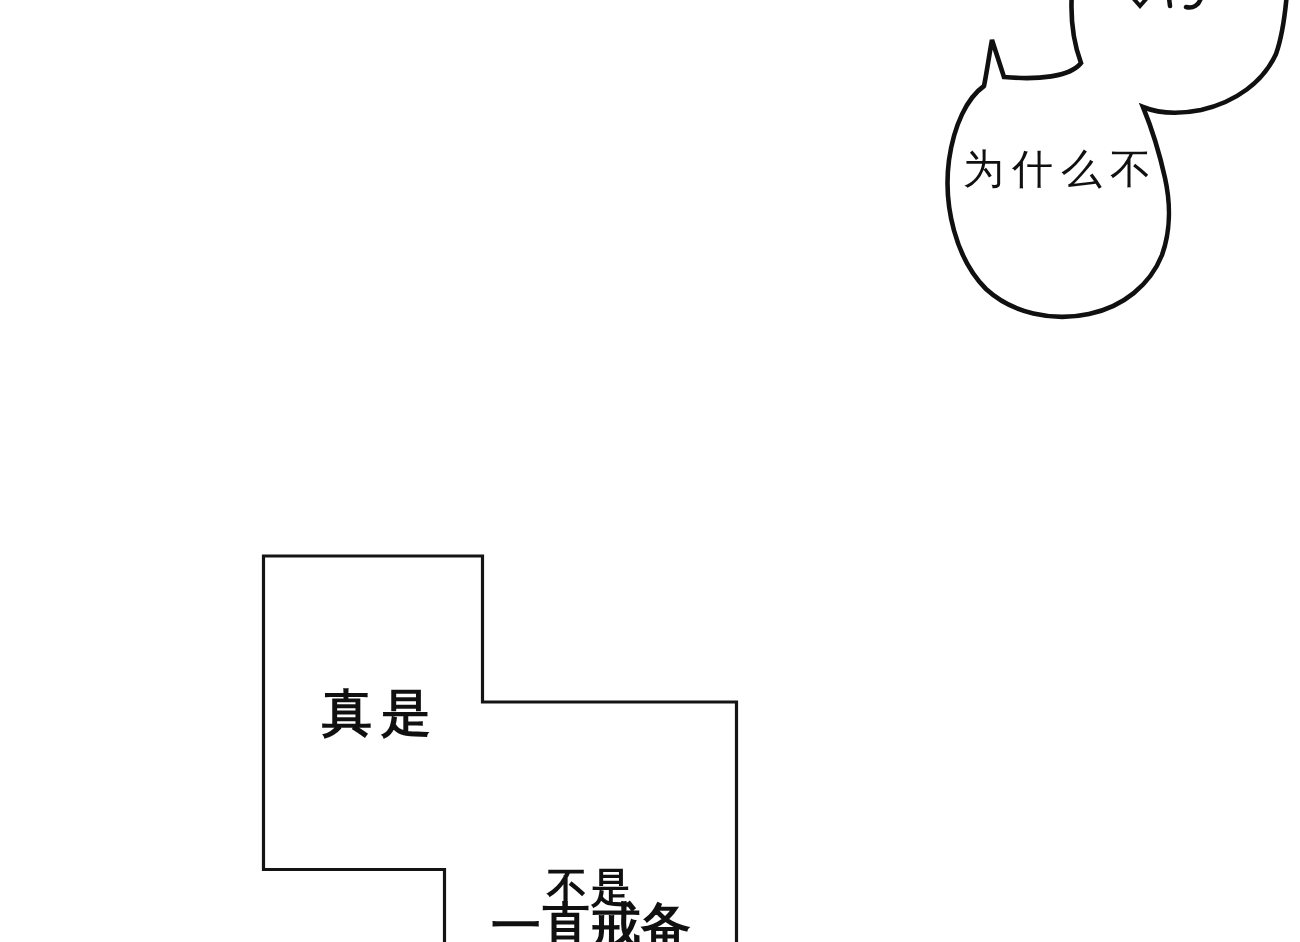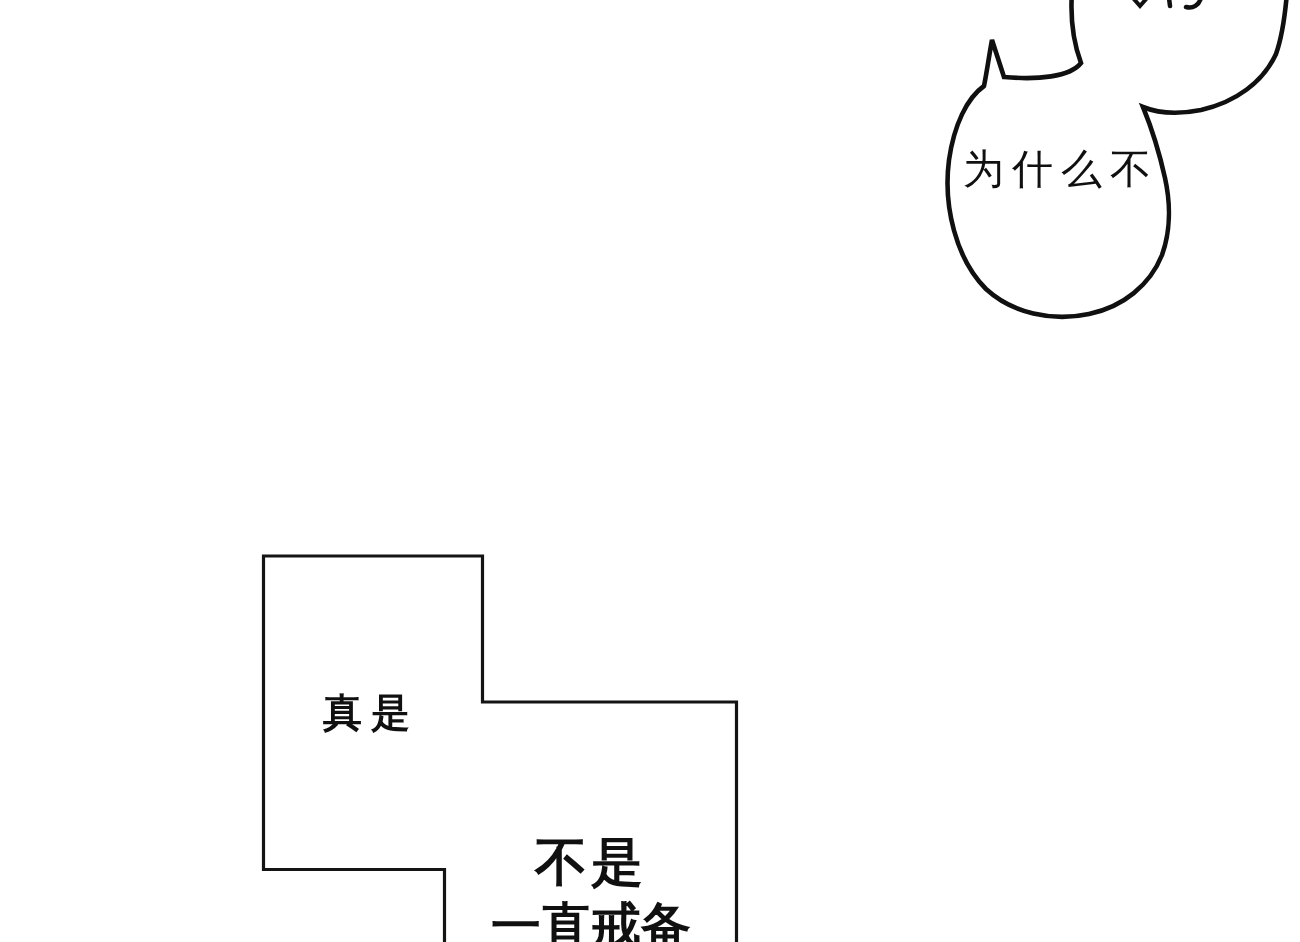--- a/index.html
+++ b/index.html
@@ -6,21 +6,21 @@
     margin: 0;
     padding: 0;
     background: #ffffff;
   }
   .page {
     position: relative;
     width: 1300px;
     height: 942px;
     overflow: hidden;
     background: #ffffff;
-    font-family: Liberation Sans, sans-serif;
+    font-family: Liberation Serif, serif;
   }
   .art {
     position: absolute;
     top: 0;
     left: 0;
   }
   .txt {
     position: absolute;
     color: #101010;
     text-align: center;
@@ -29,33 +29,33 @@
   .bubble-text {
     left: 938px;
     top: 136px;
     width: 246px;
     font-size: 41px;
     line-height: 66px;
     letter-spacing: 8px;
     font-weight: normal;
   }
   .caption-zhenshi {
-    left: 261px;
+    left: 271px;
     top: 686px;
     width: 220px;
-    font-size: 39px;
+    font-size: 50px;
     line-height: 54px;
     letter-spacing: 9px;
     font-weight: bold;
   }
   .caption-bushi {
     left: 445px;
-    top: 834px;
+    top: 860px;
     width: 292px;
-    font-size: 52px;
+    font-size: 40px;
     line-height: 56px;
     letter-spacing: 4px;
     font-weight: bold;
   }
   .caption-jiebei {
     left: 445px;
     top: 898px;
     width: 292px;
     font-size: 50px;
     line-height: 56px;

